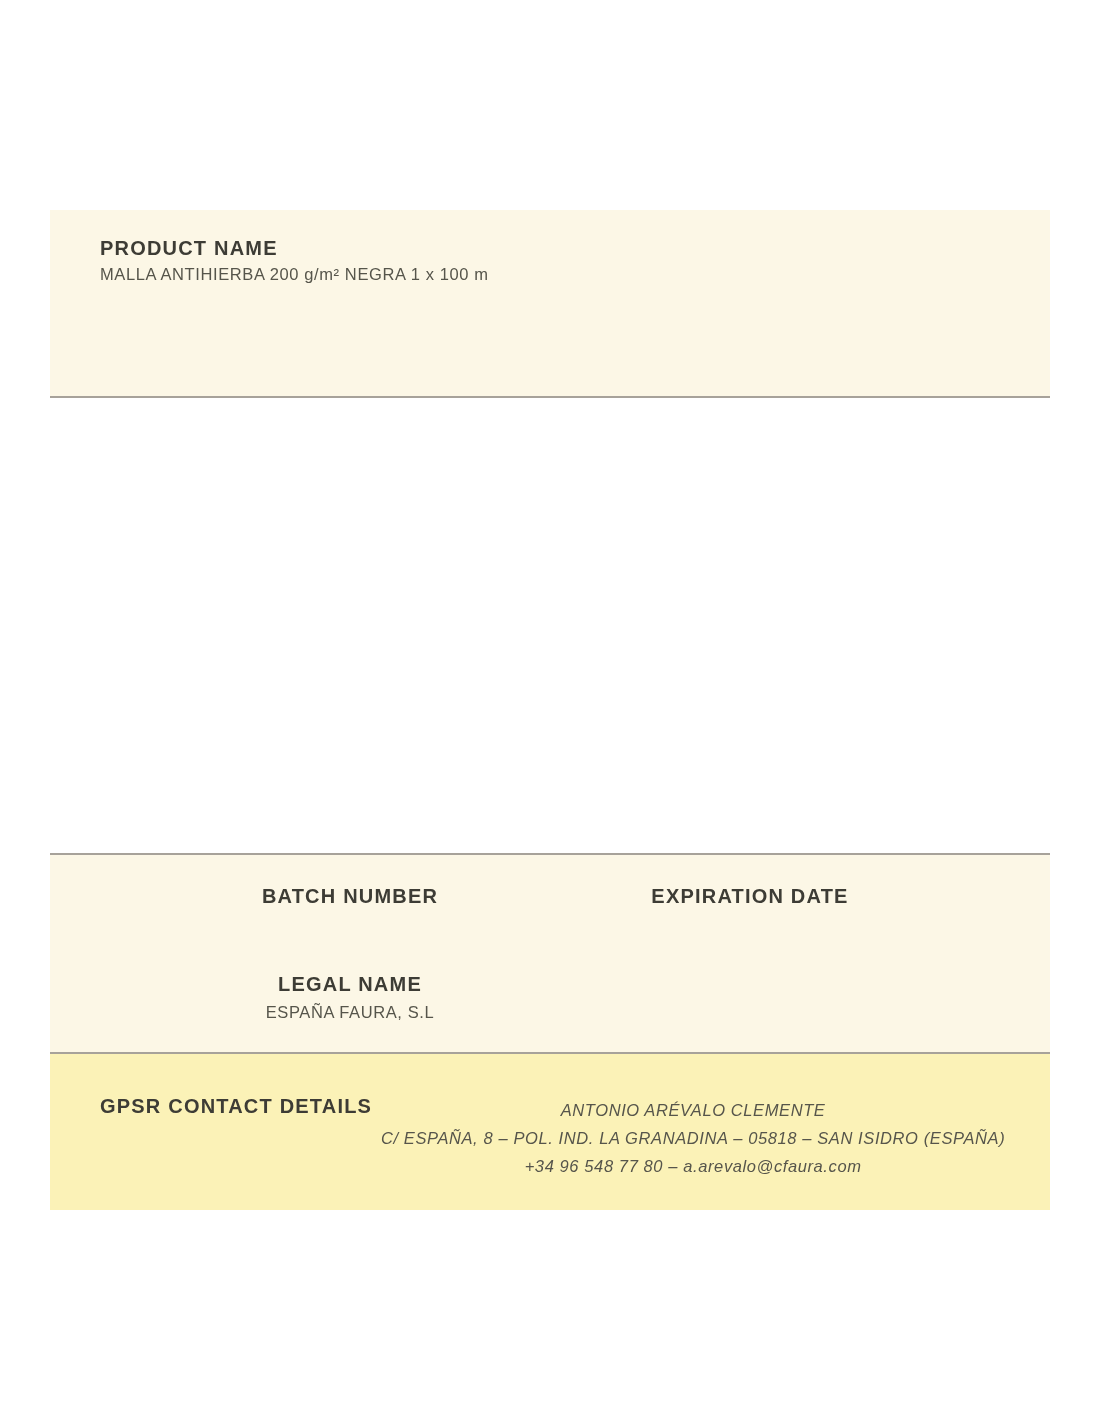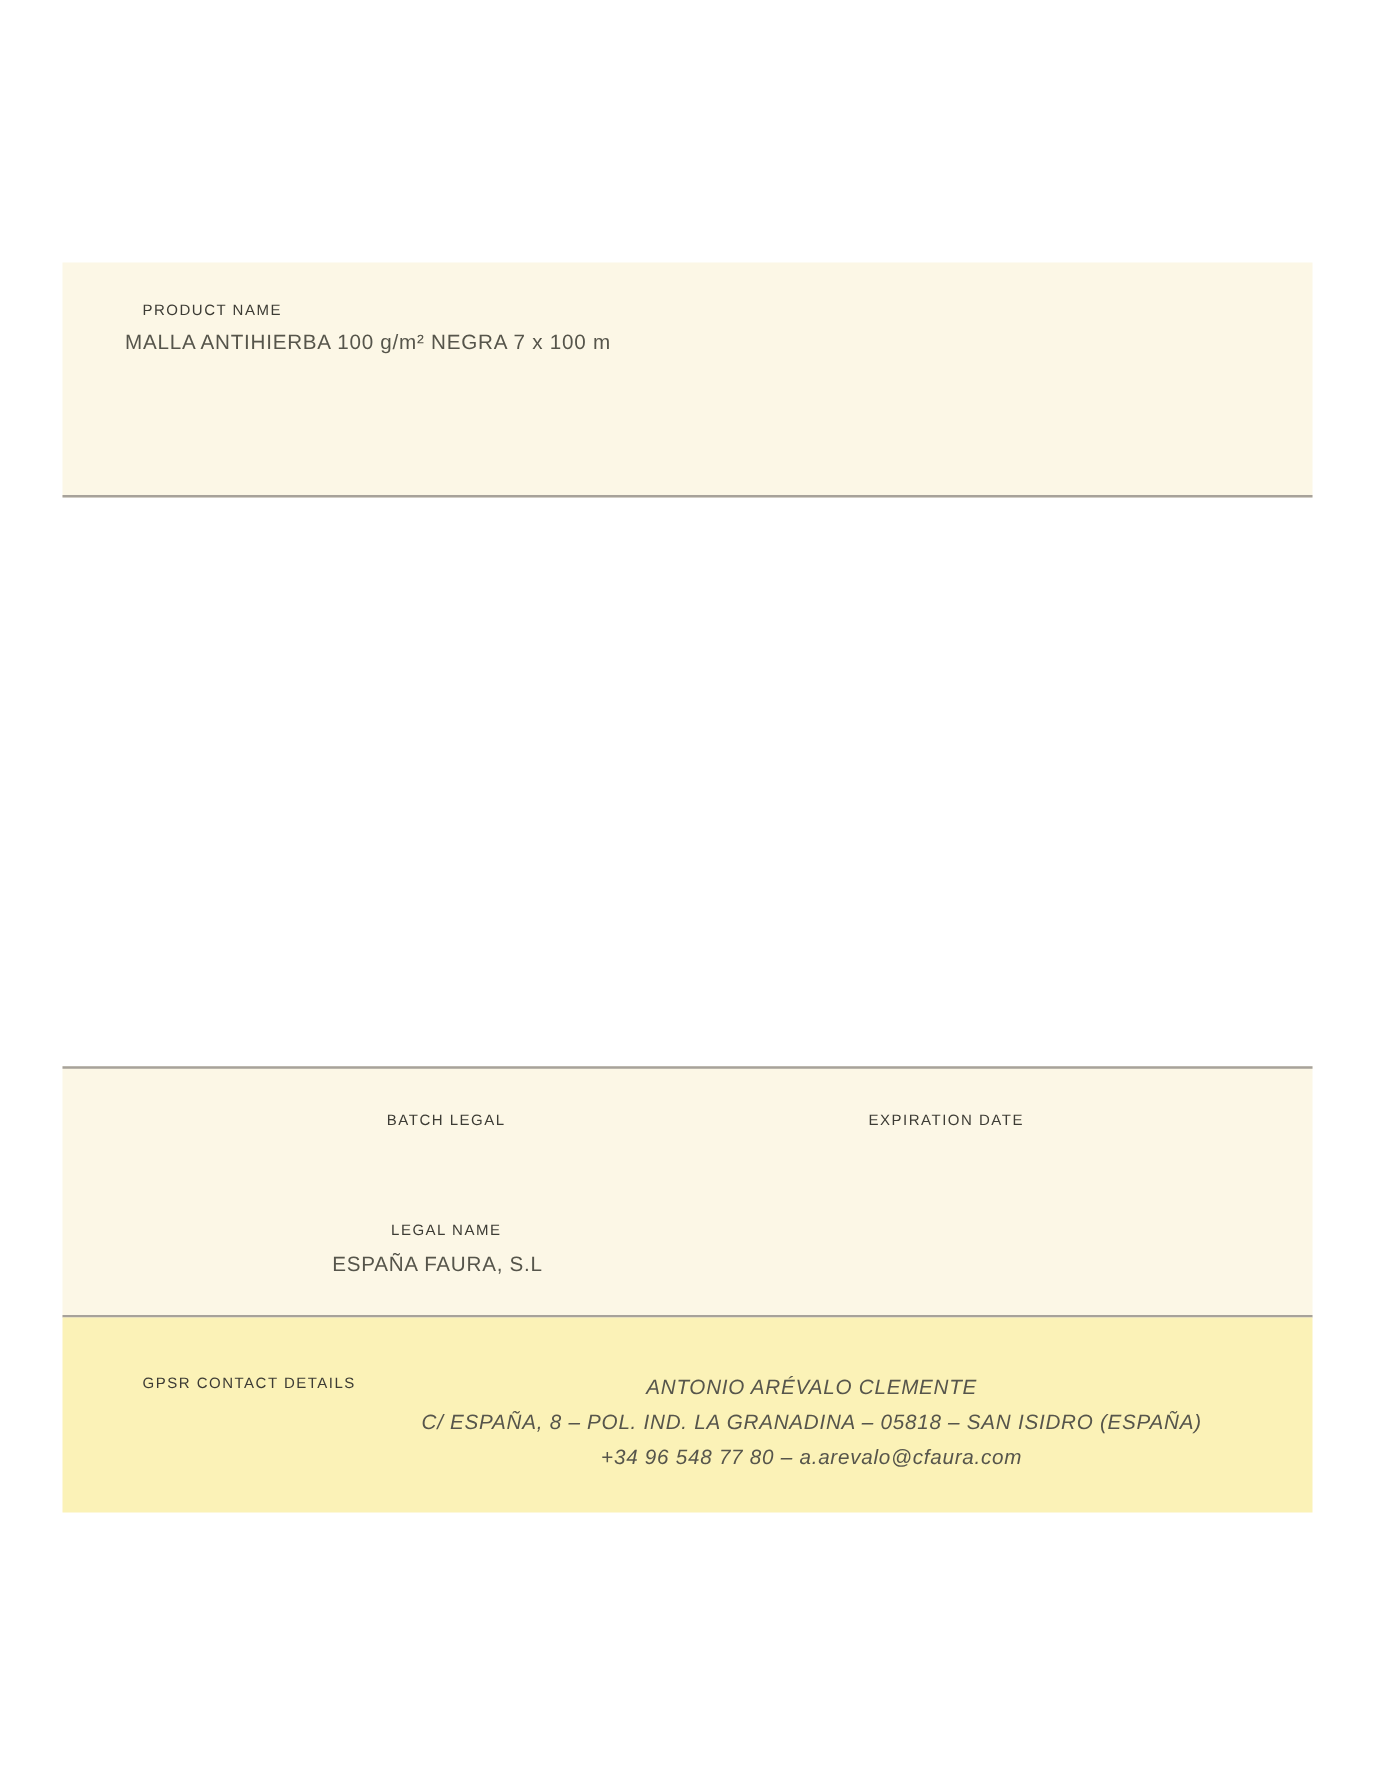--- a/index.html
+++ b/index.html
@@ -23,26 +23,25 @@
   }
   
   #product-section {
     top: 210px;
     height: 188px;
     background: var(--section-cream, #fcf7e6);
     border-bottom: 2px solid var(--divider, #a7a29a);
     padding: 28px 50px 0 50px;
   }
   .label {
-    font-size: 12px;
-    font-weight: normal;
+    font-size: 20px;
+    font-weight: bold;
     letter-spacing: 1.2px;
     color: var(--label-text, #3d3c35);
     line-height: 20px;
-    margin-left: 14px;
   }
   .value {
     font-size: 16.5px;
     font-weight: normal;
     letter-spacing: 0.6px;
     color: var(--value-text, #56554b);
     line-height: 20px;
   }
   #product-section .value { margin-top: 6px; }
   #product-section .ean-label { margin-top: 44px; }
@@ -81,27 +80,27 @@
     text-align: center;
     font-style: italic;
   }
   .gpsr-contact .value { line-height: 28px; }
 </style>
 </head>
 <body>
 
 <div class="section" id="product-section">
   <div class="label">PRODUCT NAME</div>
-  <div class="value">MALLA ANTIHIERBA 100 g/m² NEGRA 7 x 100 m</div>
+  <div class="value">MALLA ANTIHIERBA 200 g/m² NEGRA 1 x 100 m</div>
 </div>
 
 <div class="section" id="batch-section">
   <div class="batch-grid">
     <div class="cell">
-      <div class="label">BATCH LEGAL</div>
+      <div class="label">BATCH NUMBER</div>
     </div>
     <div class="cell">
       <div class="label">EXPIRATION DATE</div>
     </div>
     <div class="cell row2">
       <div class="label">LEGAL NAME</div>
       <div class="value">ESPAÑA FAURA, S.L</div>
     </div>
   </div>
 </div>

